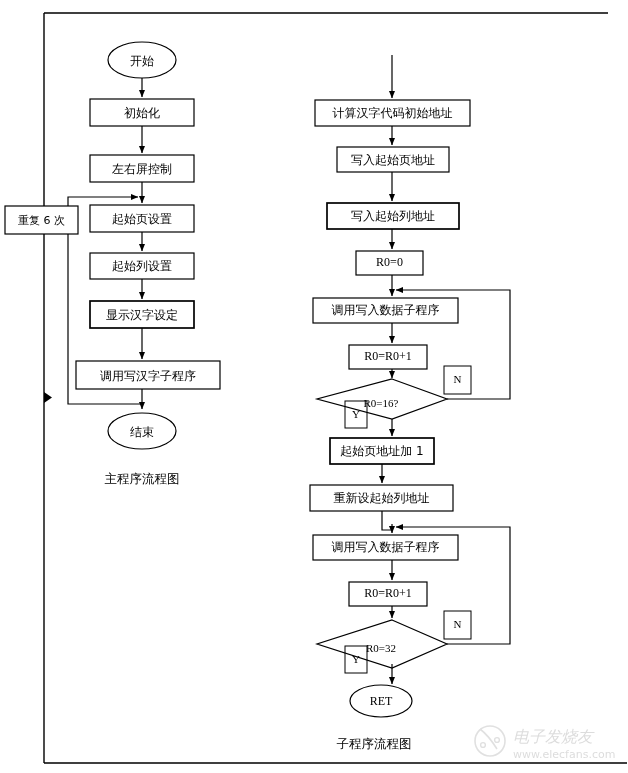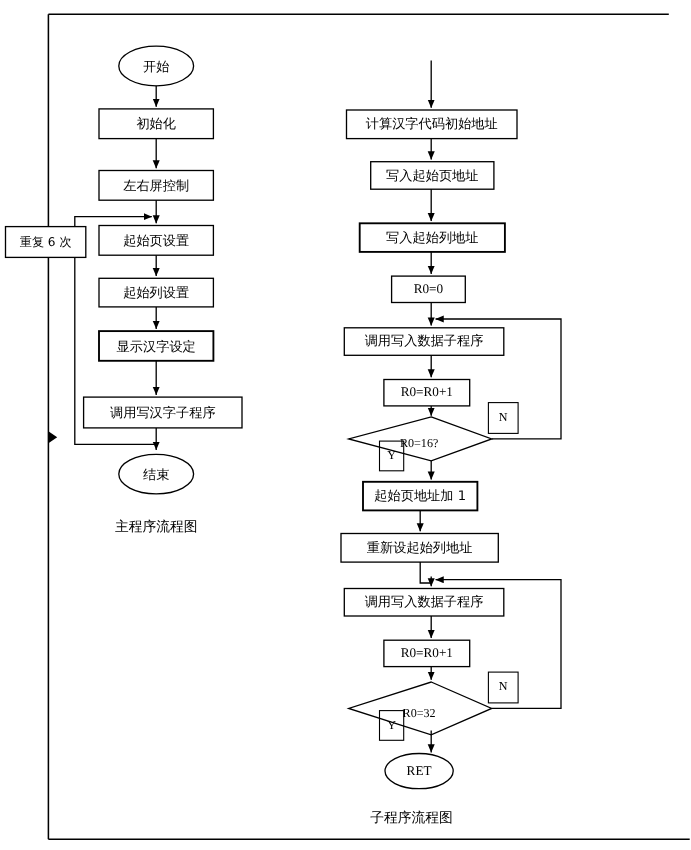--- a/index.html
+++ b/index.html
@@ -187,14 +187,26 @@
     <text class="branchText" x="457.5" y="625">N</text>
 
     <path class="ln" d="M447,644 L510,644 L510,527 L396,527" marker-end="url(#arr)"></path>
 
     <ellipse class="term" cx="381" cy="701" rx="31" ry="16"></ellipse>
     <text class="monoText" x="381" y="702">RET</text>
 
     <text class="caption" x="374" y="744">子程序流程图</text>
   </svg>
 
+  <div class="wm">
+    <svg viewBox="0 0 152 56" width="152" height="56">
+      <g>
+        <circle cx="20" cy="32" r="15" fill="none" stroke="#9a9a9a" stroke-width="1.6"></circle>
+        <path d="M10,20 C18,26 22,32 27,40" fill="none" stroke="#9a9a9a" stroke-width="1.6"></path>
+        <circle cx="13" cy="36" r="2.4" fill="none" stroke="#9a9a9a" stroke-width="1.4"></circle>
+        <circle cx="27" cy="31" r="2.4" fill="none" stroke="#9a9a9a" stroke-width="1.4"></circle>
+      </g>
+      <text class="wmTxt" x="43" y="33" font-size="16" font-style="italic">电子发烧友</text>
+      <text class="wmTxt" x="43" y="49" font-size="11">www.elecfans.com</text>
+    </svg>
+  </div>
 
 </div>
 
 </body></html>

